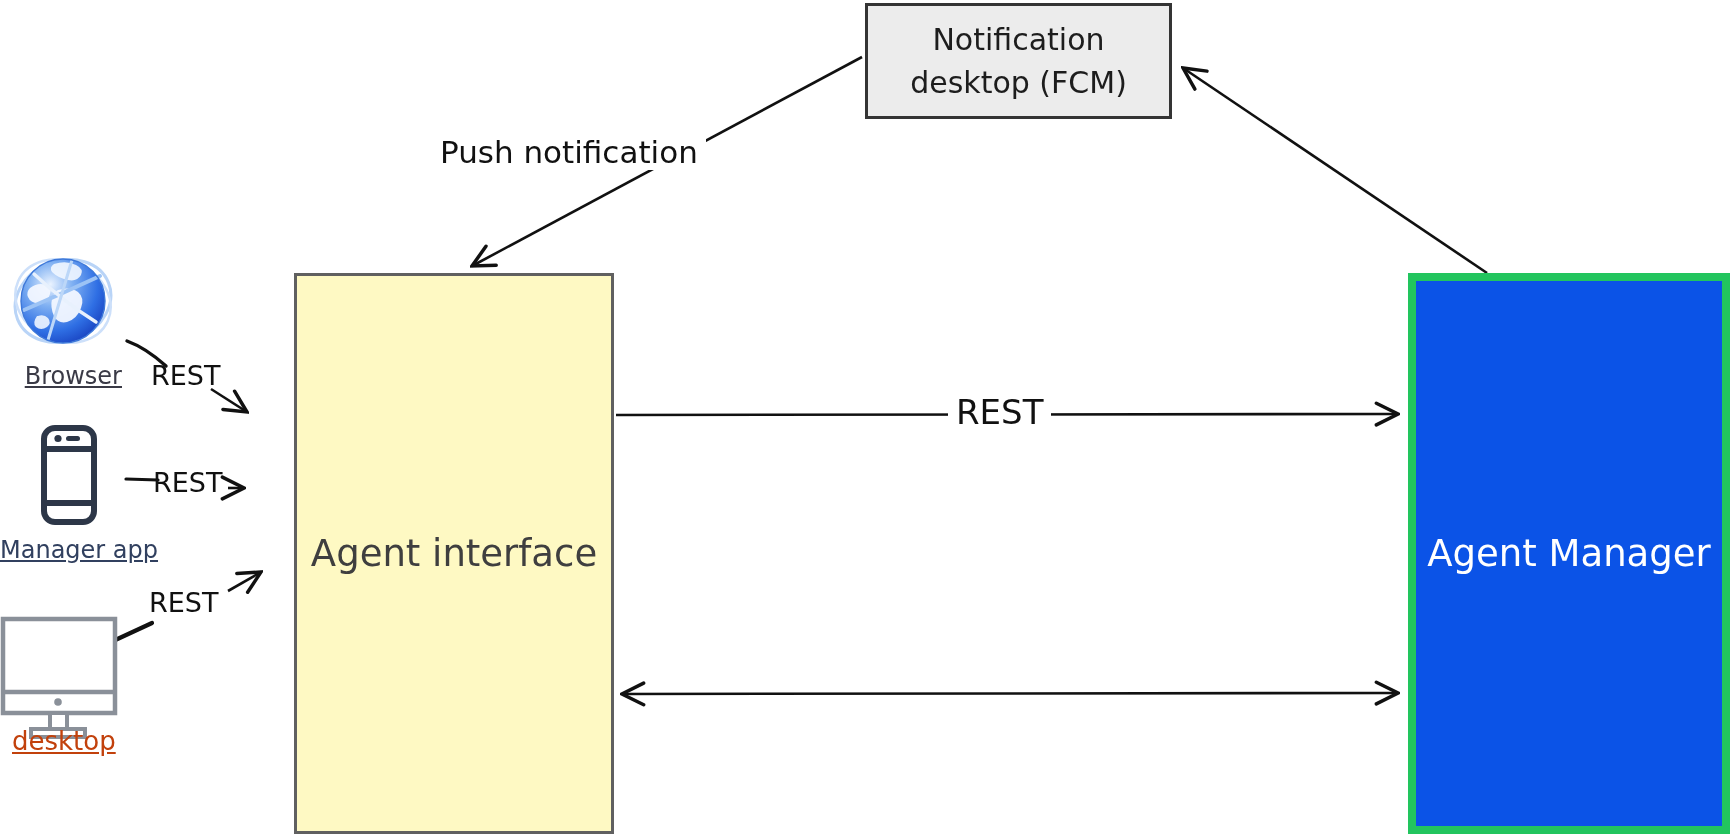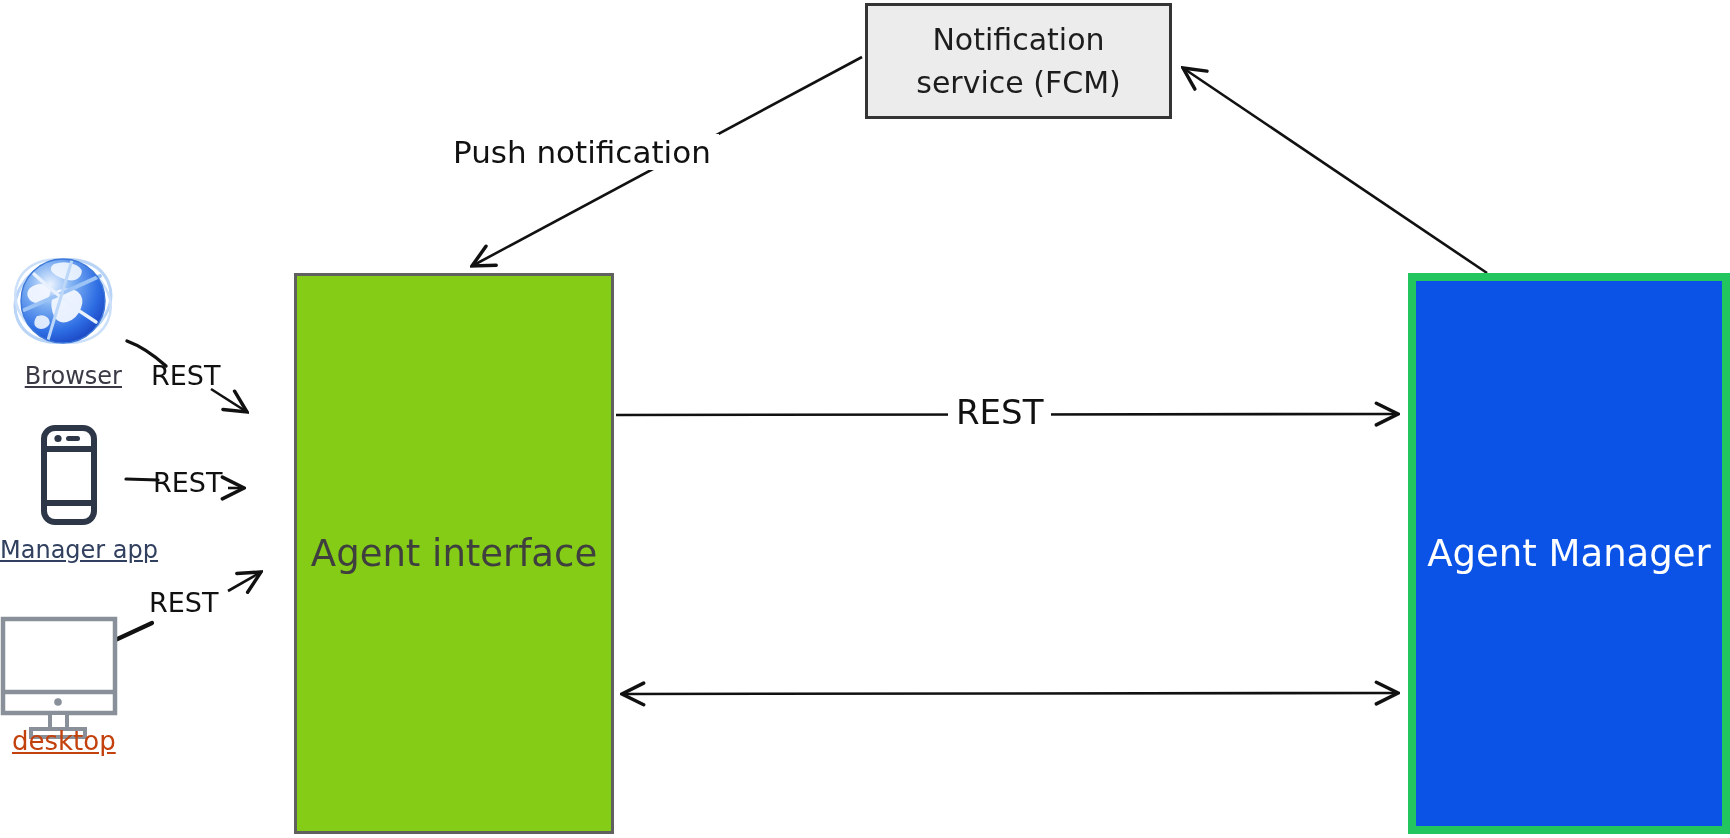--- a/index.html
+++ b/index.html
@@ -17,34 +17,34 @@
     text-align:center;box-sizing:border-box;
   }
   #notification-box{
     left:865px;top:3px;width:307px;height:116px;
     background:#ececec;border:3px solid #343434;
     font-size:30px;color:#1d1d1d;line-height:1.45;
     padding:0 18px;
   }
   #agent-interface-box{
     left:294px;top:273px;width:320px;height:561px;
-    background:#84cc16;border:3px solid #606060;
+    background:#fef9c3;border:3px solid #606060;
     font-size:37px;color:#3f3f3f;
   }
   #agent-manager-box{
     left:1408px;top:273px;width:322px;height:561px;
     background:#0b53e7;border:8px solid #22c55e;
     font-size:37px;color:#ffffff;
   }
   
   .edge-label{
     background:#ffffff;color:#111;
     white-space:nowrap;padding:0 8px;
   }
-  #push-label{left:445px;top:134px;font-size:31px;}
+  #push-label{left:432px;top:134px;font-size:31px;}
   #rest-mid-label{left:948px;top:392px;font-size:34px;}
   #socket-label{left:928px;top:671px;font-size:33px;}
   .small-rest{font-size:27px;background:transparent;padding:0;}
   #rest-browser-label{left:151px;top:360px;}
   #rest-mobile-label{left:153px;top:467px;}
   #rest-desktop-label{left:149px;top:587px;}
   
   .client-caption{text-align:right;white-space:nowrap;text-decoration:underline;}
   #browser-caption{left:4px;top:362px;width:118px;font-size:24px;color:#3a3a46;}
   #mobile-caption{left:0px;top:536px;width:136px;font-size:24px;color:#31405f;}
@@ -76,21 +76,21 @@
     <line x1="211" y1="389" x2="247" y2="412" stroke="#111" stroke-width="2.6" marker-end="url(#arrow)"></line>
 
     <line x1="126" y1="479" x2="158" y2="480" stroke="#111" stroke-width="3.2" stroke-linecap="round"></line>
     <line x1="228" y1="488" x2="244" y2="488" stroke="#111" stroke-width="2.6" marker-end="url(#arrow)"></line>
 
     <line x1="111" y1="642" x2="152" y2="623" stroke="#111" stroke-width="4.2" stroke-linecap="round"></line>
     <line x1="228" y1="591" x2="261" y2="572" stroke="#111" stroke-width="2.6" marker-end="url(#arrow)"></line>
   </svg>
 
   <div id="notification-box" class="abs node">
-    <span>Notification service (FCM)</span>
+    <span>Notification desktop (FCM)</span>
   </div>
 
   <div id="agent-interface-box" class="abs node">
     <span>Agent interface</span>
   </div>
 
   <div id="agent-manager-box" class="abs node">
     <span>Agent Manager</span>
   </div>
 

